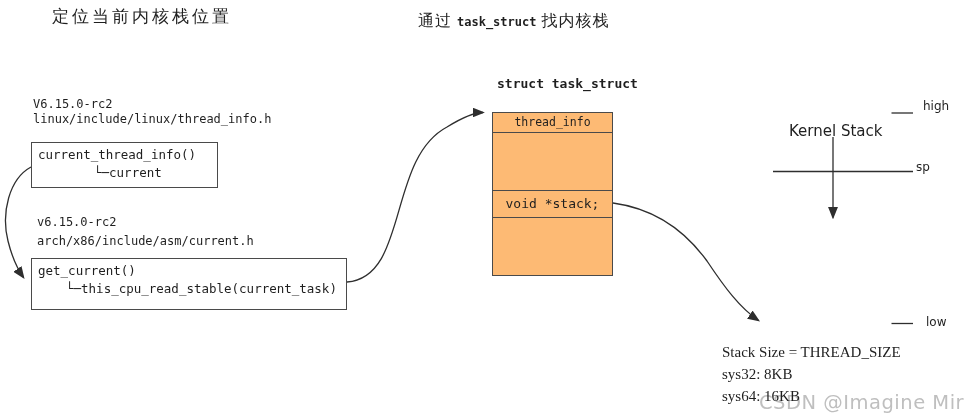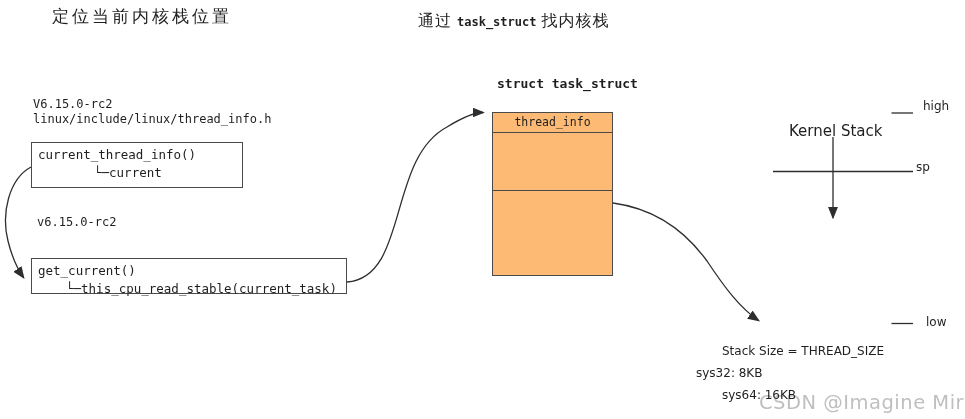--- a/index.html
+++ b/index.html
@@ -63,21 +63,21 @@
     left: 773px; top: 112px;
     box-sizing: border-box;
     width: 120px; height: 212px;
     border: 1.5px solid var(--border);
     background: transparent;
   }
   .kstack-title { font-size: 15px; }
   .start-label { text-align:center; padding-top: 1px; font-size: 15px; }
   .marker-label { font-size: 12px; }
 
-  .ss-line { font-size: 12px; }
+  .ss-line { font-size: 15px; font-family: Liberation Serif, serif; }
   .watermark {
     z-index: 0;
     font-size: 19.5px;
     color: var(--watermark);
     letter-spacing: 0.5px;
   }
 </style>
 </head>
 <body>
 
@@ -102,43 +102,45 @@
 
   <div class="abs z2 title-cn" style="left:52px; top:5px;">定位当前内核栈位置</div>
 
   <div class="abs z2 title2-cn" style="left:418px; top:11px;">
     <span>通过</span><span class="title2-code">task_struct</span><span>找内核栈</span>
   </div>
 
   <div class="abs z2 mono srclabel" style="left:33px; top:97px;">V6.15.0-rc2</div>
   <div class="abs z2 mono srclabel" style="left:33px; top:112px;">linux/include/linux/thread_info.h</div>
 
-  <div class="codebox box1 z2" style="left:31px; top:142px; width:212px; height:46px;">
+  <div class="codebox box1 z2" style="left:31px; top:142px; width:187px; height:46px;">
     <div class="ln1">current_thread_info()</div>
     <div class="ln2">└─current</div>
   </div>
 
   <div class="abs z2 mono srclabel" style="left:37px; top:215px;">v6.15.0-rc2</div>
+  <div class="abs z2 mono srclabel" style="left:37px; top:234px;">arch/x86/include/asm/current.h</div>
 
-  <div class="codebox box2 z2" style="left:31px; top:258px; width:316px; height:36px;">
+  <div class="codebox box2 z2" style="left:31px; top:258px; width:316px; height:52px;">
     <div class="ln1">get_current()</div>
     <div class="ln2">└─this_cpu_read_stable(current_task)</div>
   </div>
 
   <div class="abs z2 ts-header" style="left:497px; top:76px;">struct task_struct</div>
 
   <div class="structbox z2">
     <div class="frow row-threadinfo">thread_info</div>
     <div class="frow row-spacer"></div>
+    <div class="frow row-stack">void *stack;</div>
   </div>
 
   <div class="abs z2 kstack-title" style="left:789px; top:86px;margin-top:36px;">Kernel Stack</div>
 
 
   <div class="abs z2 marker-label" style="left:923px; top:99px;">high</div>
   <div class="abs z2 marker-label" style="left:916px; top:160px;text-align:right;">sp</div>
   <div class="abs z2 marker-label" style="left:926px; top:315px;">low</div>
 
   <div class="abs z2 ss-line" style="left:722px; top:344px;">Stack Size = THREAD_SIZE</div>
-  <div class="abs z2 ss-line" style="left:696px; top:366px;">sys32: 8KB</div>
+  <div class="abs z2 ss-line" style="left:722px; top:366px;">sys32: 8KB</div>
   <div class="abs z2 ss-line" style="left:722px; top:388px;">sys64: 16KB</div>
 
 </div>
 
 </body></html>

